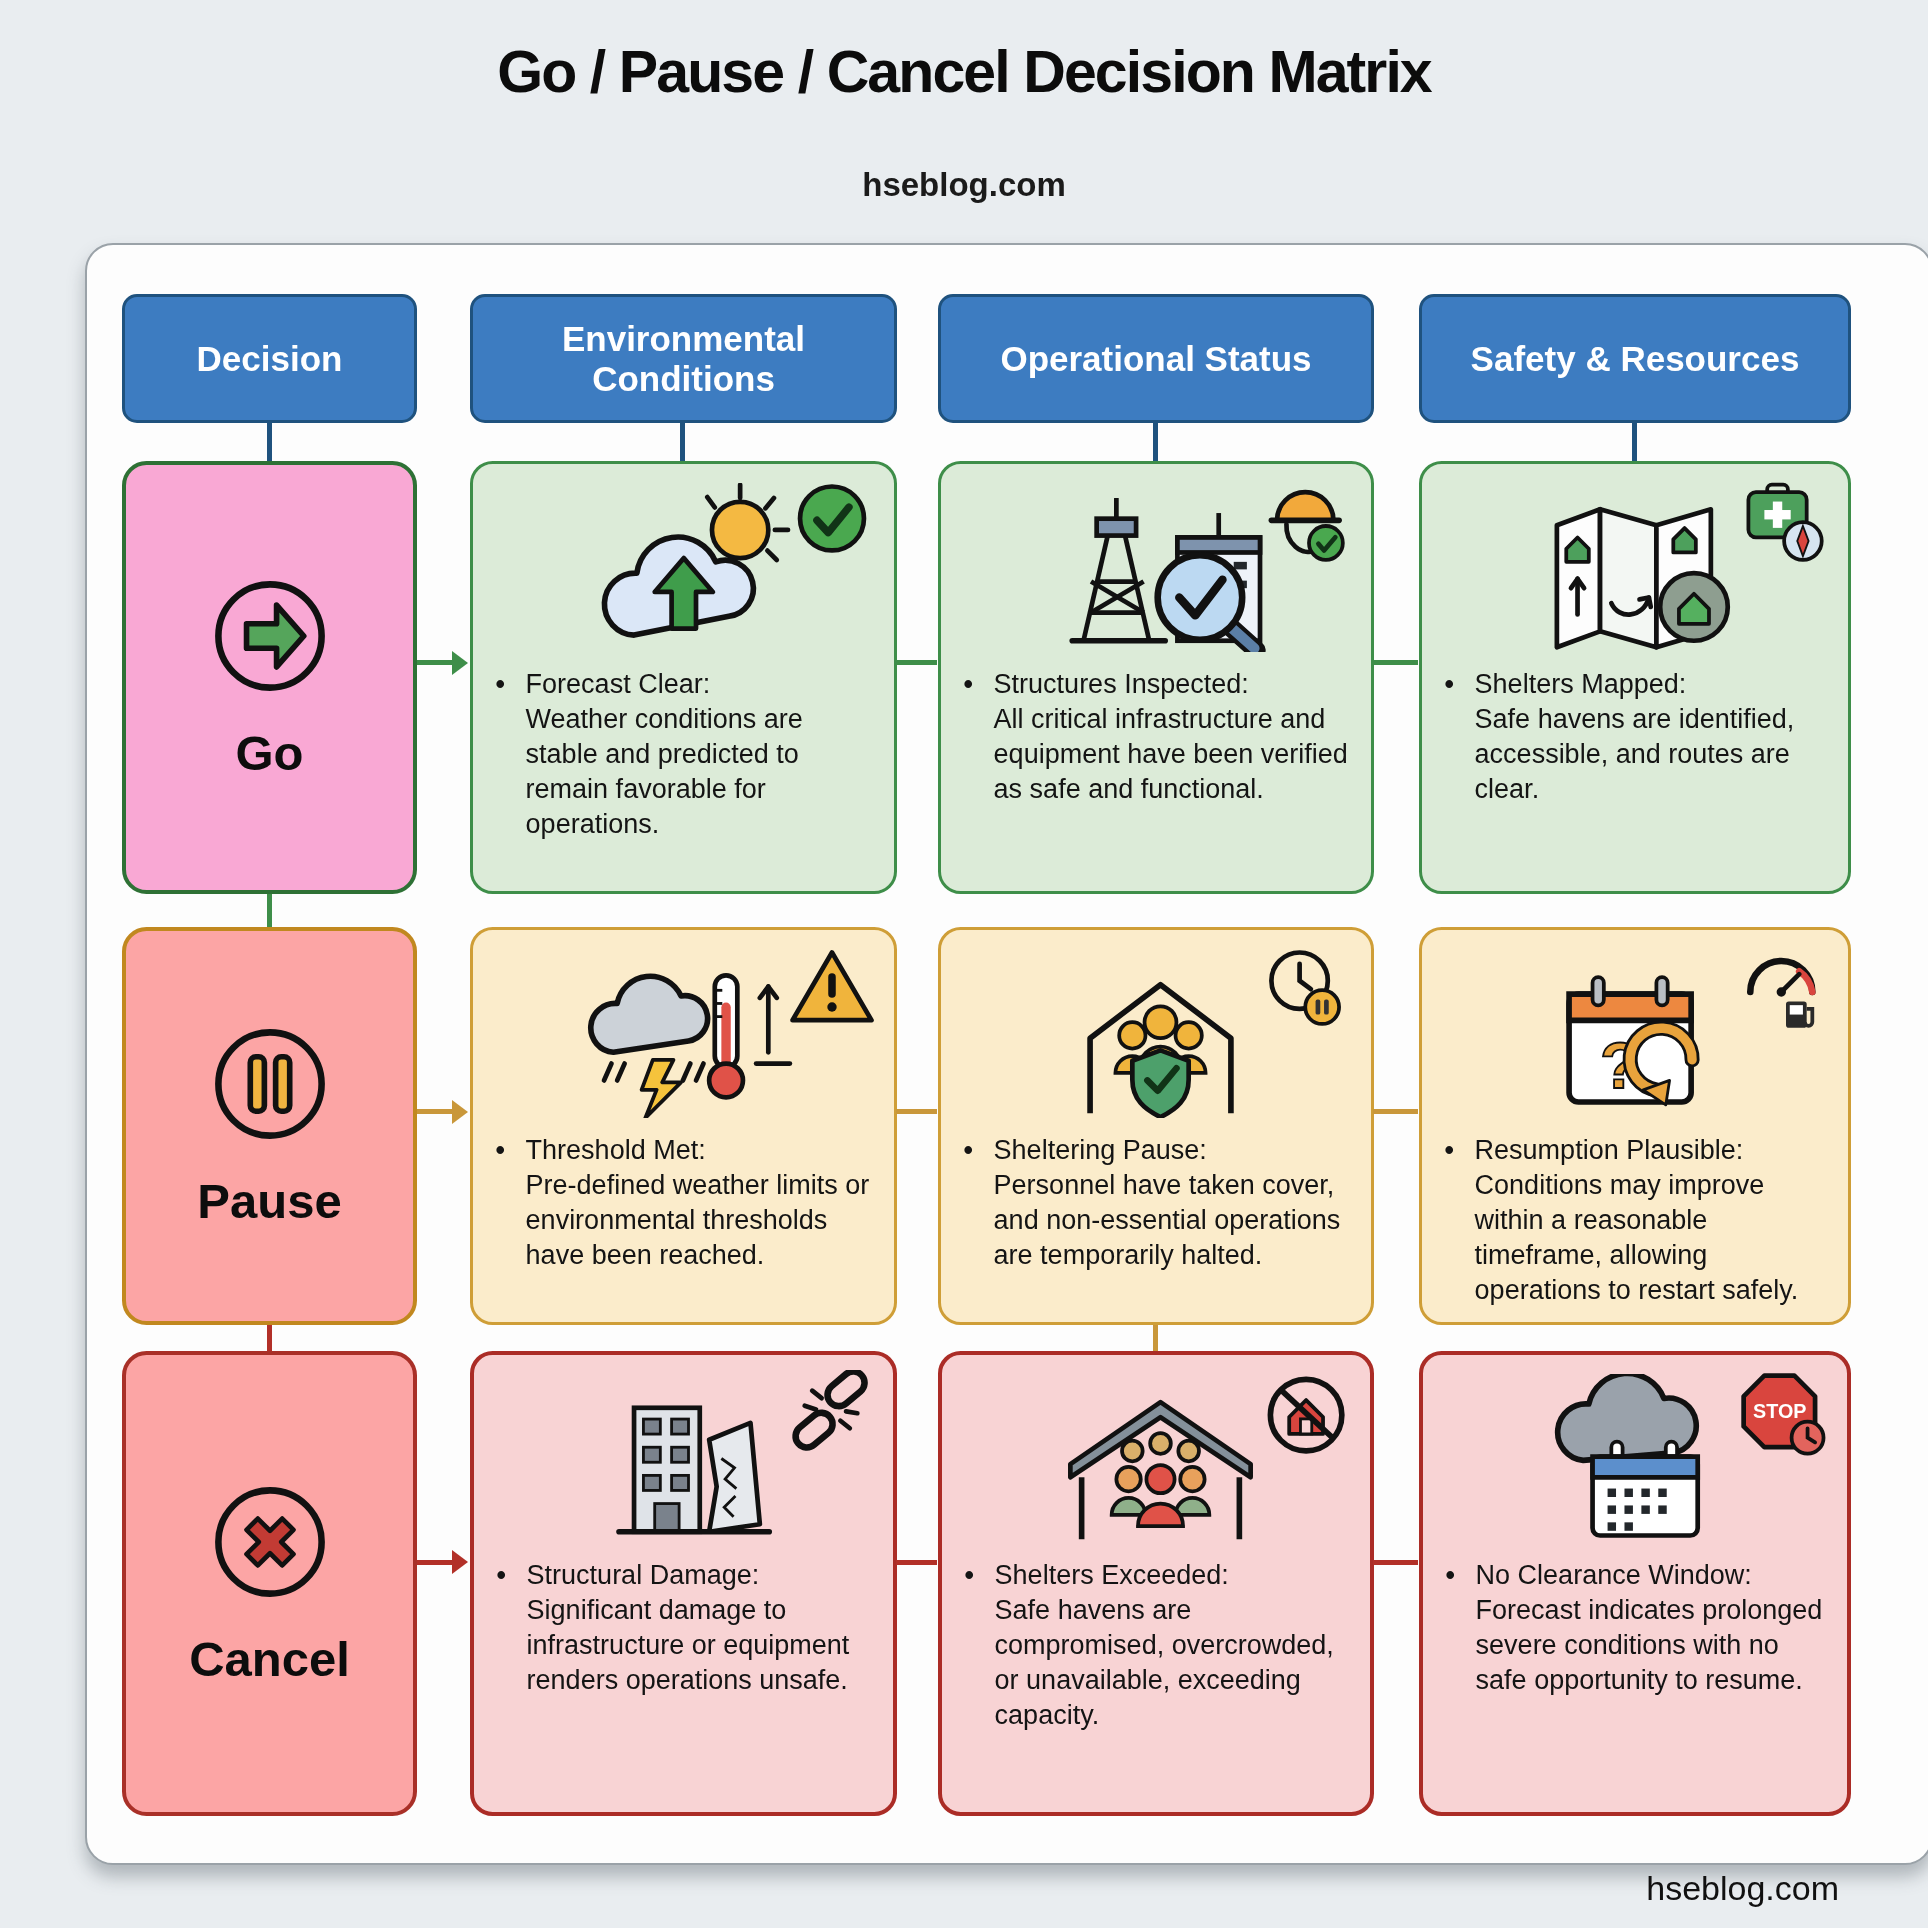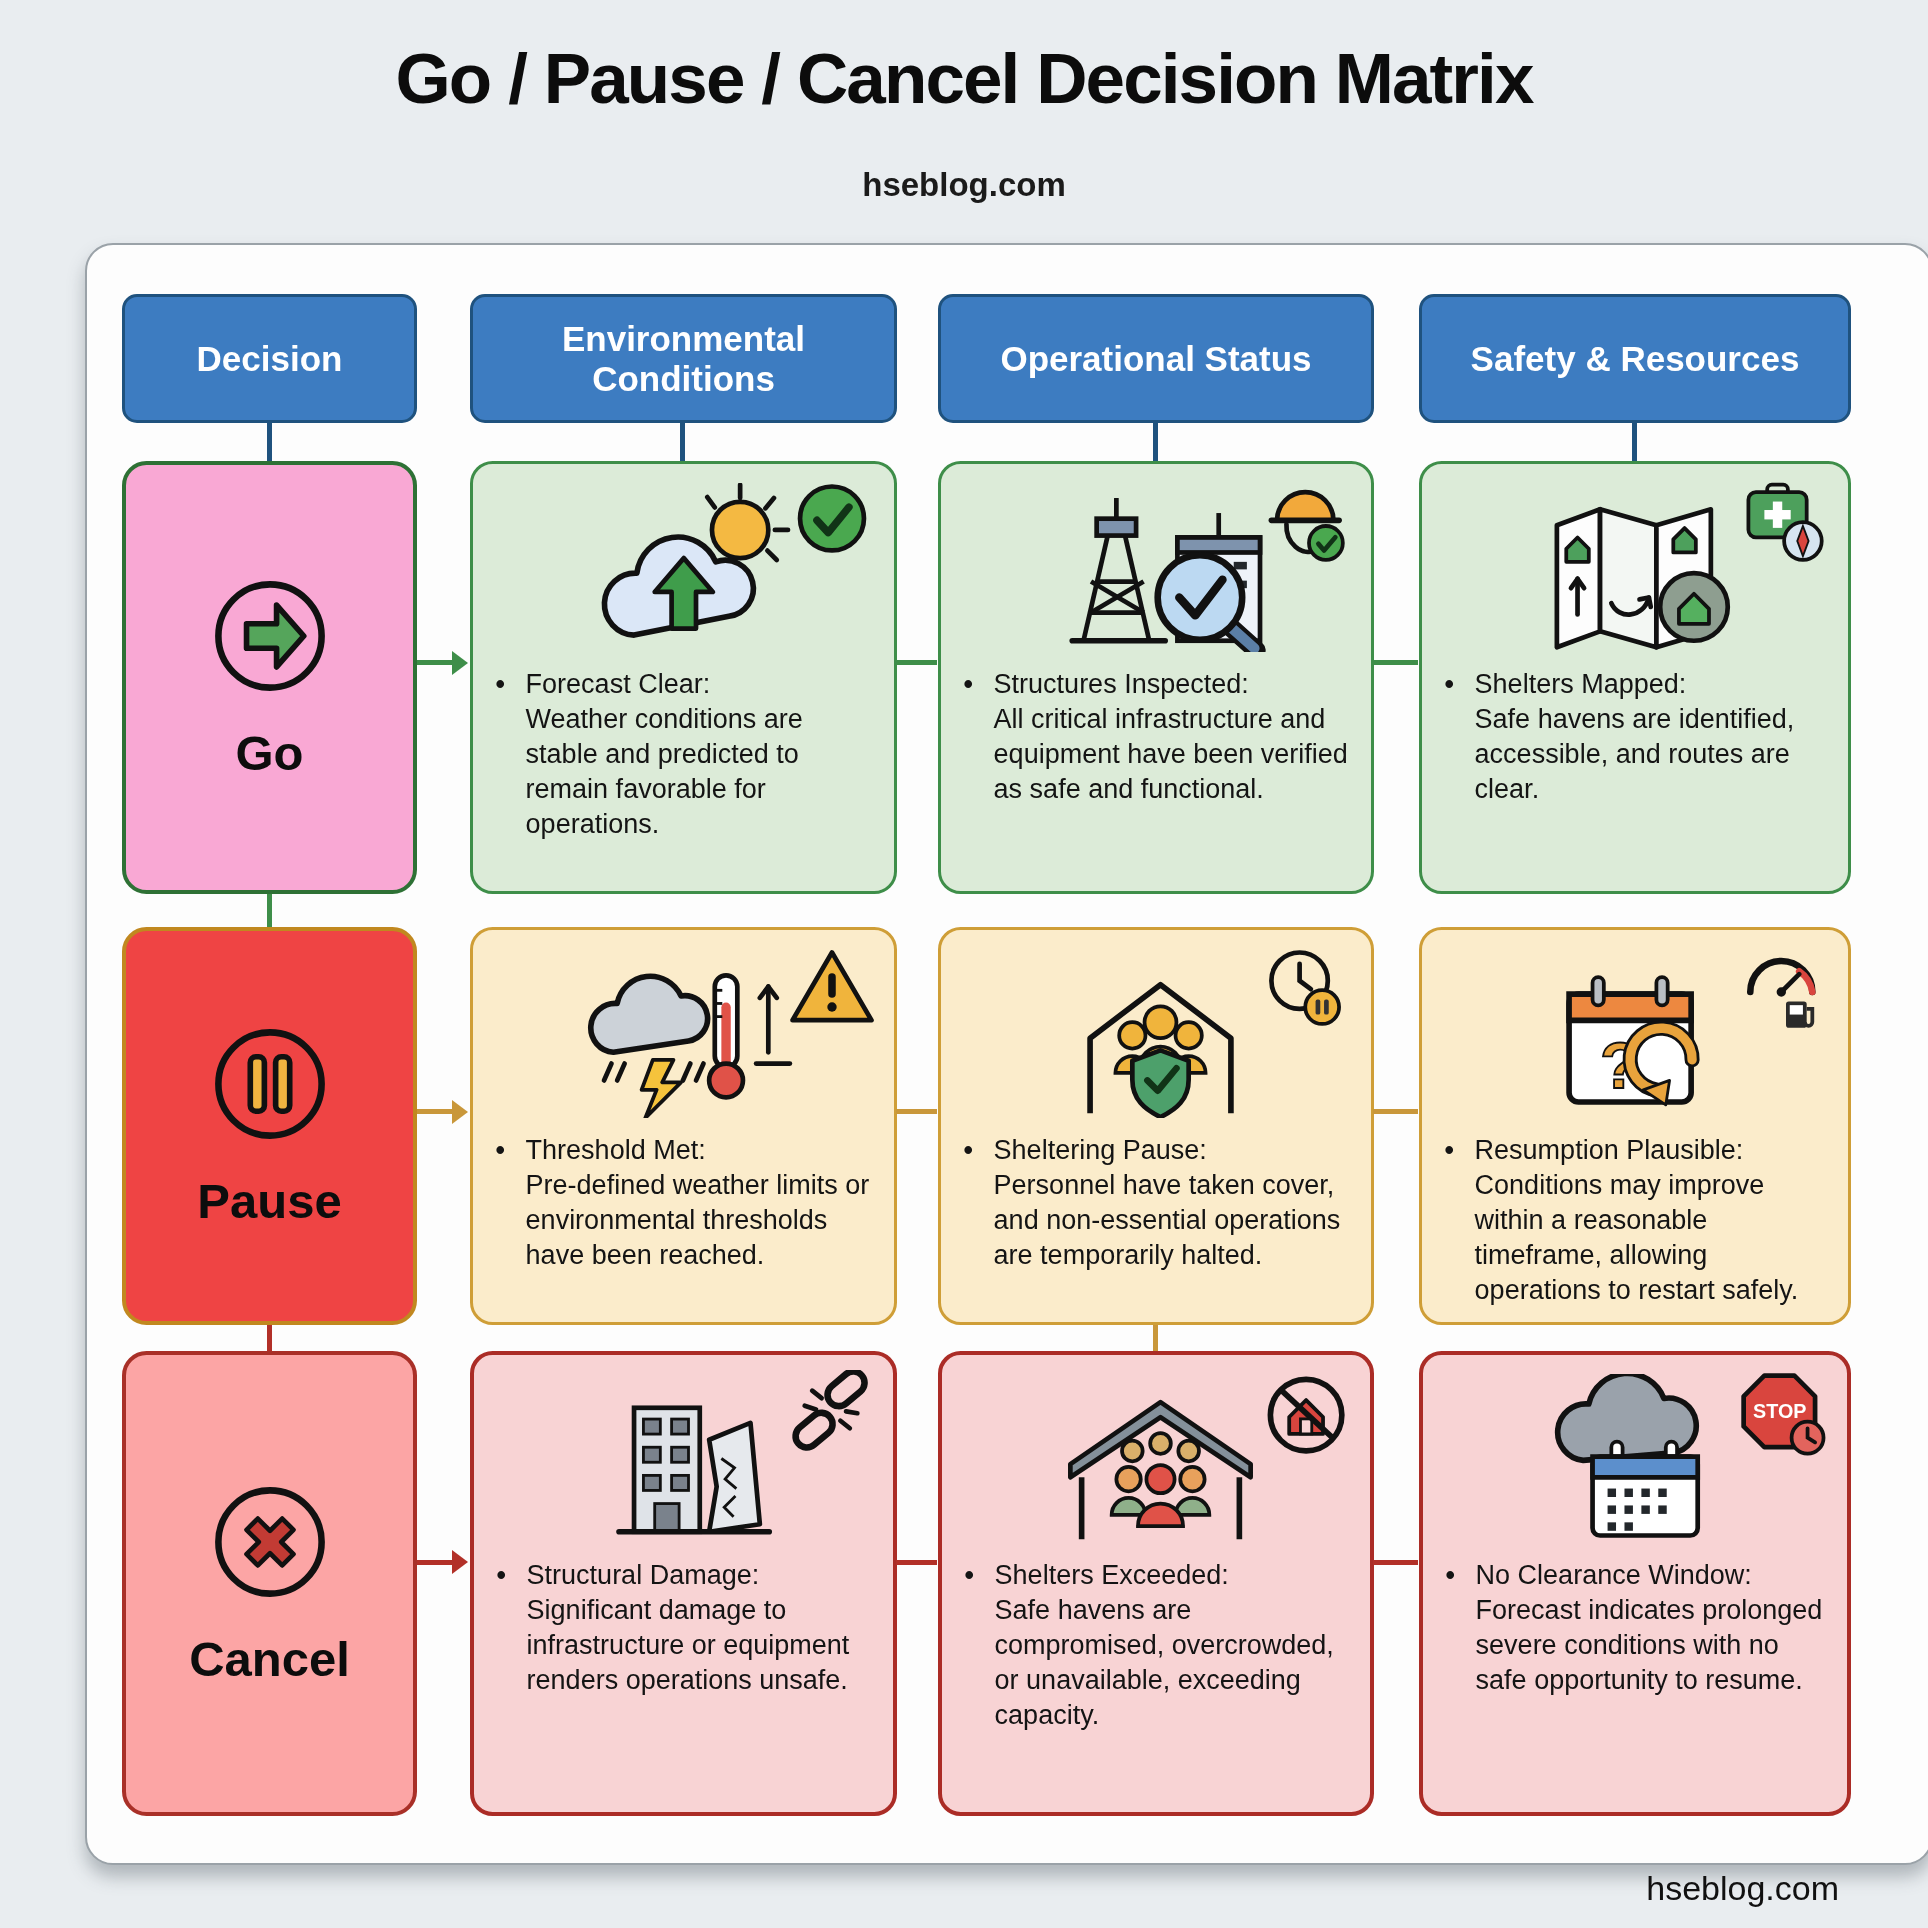--- a/index.html
+++ b/index.html
@@ -3,21 +3,21 @@
 <meta charset="utf-8">
 <style>
   html,body{margin:0;padding:0;}
   body{
     width:1928px;height:1928px;position:relative;overflow:hidden;
     background:#e9edf0;
     font-family:"Liberation Sans",sans-serif;color:#141414;
   }
   .page-title{
     position:absolute;top:38px;left:0;width:100%;text-align:center;
-    font-size:71px;font-weight:700;letter-spacing:-1.9px;color:#0c0c0c;
+    font-size:59px;font-weight:700;letter-spacing:-1.9px;color:#0c0c0c;
   }
   .page-subtitle{
     position:absolute;top:166px;left:0;width:100%;text-align:center;
     font-size:33px;font-weight:700;color:#1b1b1b;
   }
   .footer-credit{
     position:absolute;top:1869px;right:89px;
     font-size:34px;color:#111;
   }
   .card{
@@ -38,21 +38,21 @@
     display:flex;align-items:center;justify-content:center;text-align:center;
     color:#fff;font-size:35px;font-weight:700;line-height:1.13;padding:0 13px;
   }
   .c1{grid-column:1}.c3{grid-column:3}.c5{grid-column:5}.c7{grid-column:7}
   .r3{grid-row:3}.r5{grid-row:5}.r7{grid-row:7}
   .dbox{
     border-radius:24.5px;display:flex;flex-direction:column;align-items:center;
     justify-content:center;gap:28px;
   }
   .dbox.go{background:#f9a8d4;border:4.7px solid #2e7135;}
-  .dbox.pause{background:#ef4444;border:4.7px solid #c1881f;}
+  .dbox.pause{background:#fca5a5;border:4.7px solid #c1881f;}
   .dbox.cancel{background:#fca5a5;border:4.7px solid #a93028;}
   .dlabel{font-size:49px;font-weight:700;color:#0d0d0d;}
   .cell{
     position:relative;border-radius:22.6px;display:flex;flex-direction:column;
     padding:13px 13px 13px 22.6px;
   }
   .cell.row-go{background:#dcebd8;border:3.8px solid #3e8e49;}
   .cell.row-pause{background:#fbeccb;border:3.8px solid #cf9e37;}
   .cell.row-cancel{background:#f8d3d4;border:4.7px solid #ab2c26;}
   .iconzone{height:181px;flex-shrink:0;display:flex;align-items:center;justify-content:center;}

